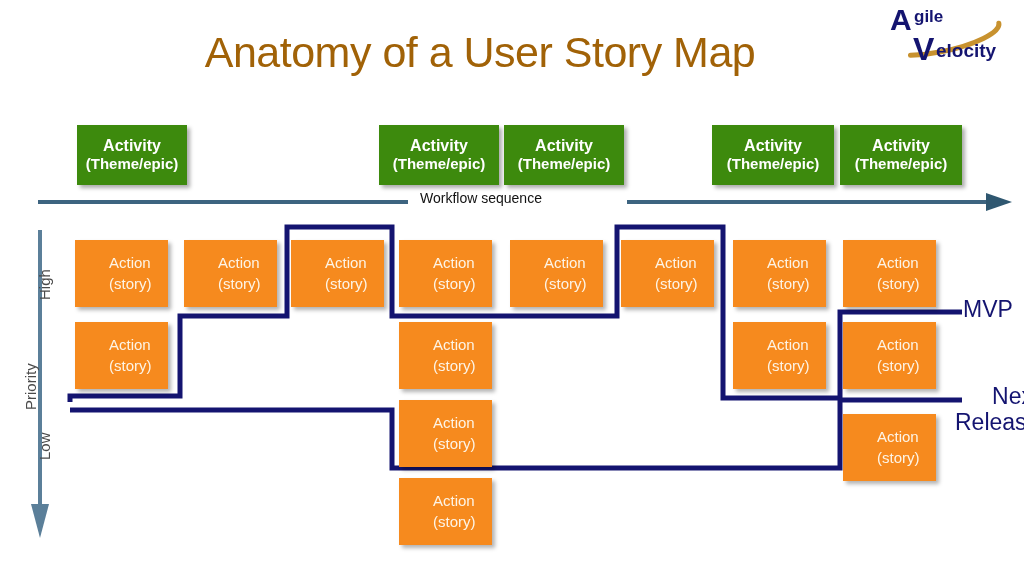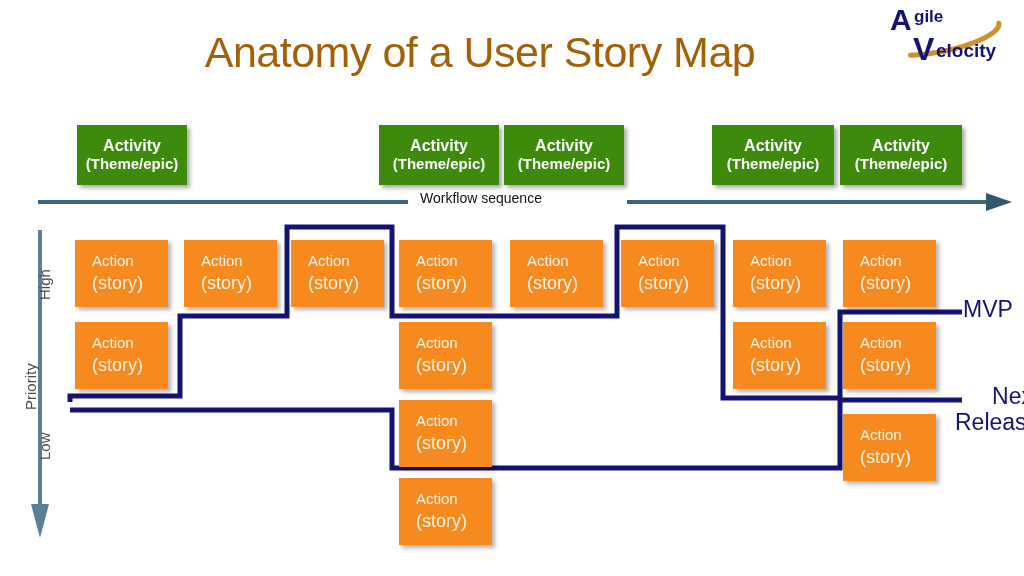--- a/index.html
+++ b/index.html
@@ -85,26 +85,26 @@
 
   
   .action{
     position:absolute;
     background:#f68a1e;
     box-shadow:3px 3px 4px rgba(0,0,0,0.30);
     color:#ffffff;
     display:flex;
     flex-direction:column;
     justify-content:center;
-    padding-left:17px;
+    padding-left:34px;
     box-sizing:border-box;
     line-height:1.35;
   }
   .action .c-title{font-size:15px;color:#fdf4e6;}
-  .action .c-sub{font-size:18px;color:#fdf4e6;}
+  .action .c-sub{font-size:15px;color:#fdf4e6;}
 
   
   #release-lines{
     position:absolute;left:0;top:0;width:1024px;height:576px;
     pointer-events:none;
   }
 
   
   .release-label{
     position:absolute;

